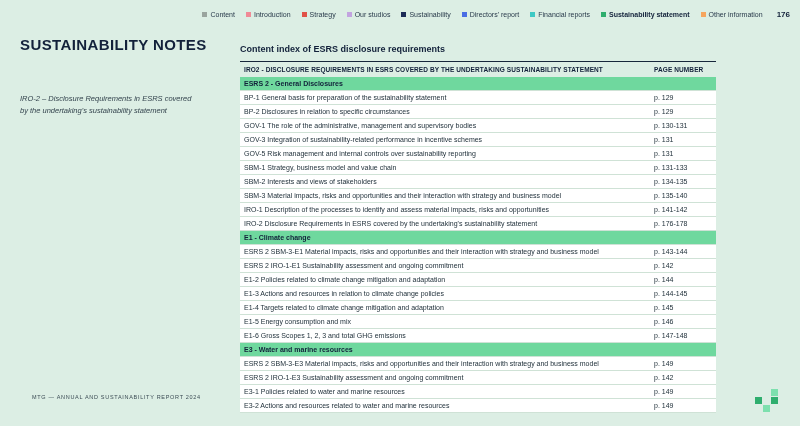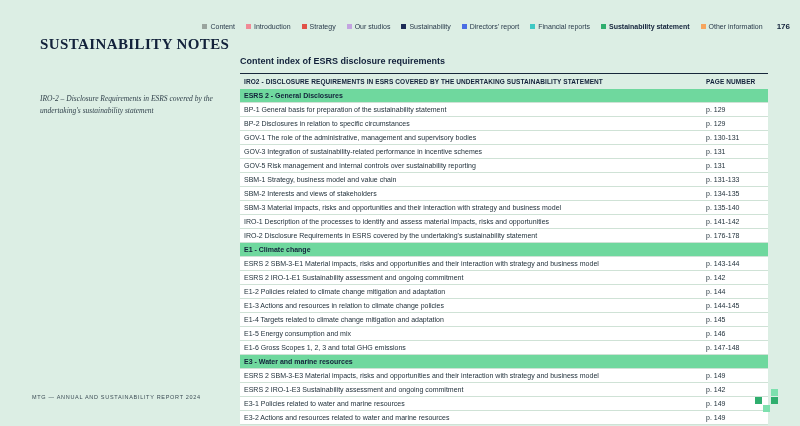--- a/index.html
+++ b/index.html
@@ -7,34 +7,34 @@
   body {
     background:#dceee4;
     font-family:"Liberation Sans", sans-serif;
     color:#1b2a3c;
     position:relative;
     overflow:hidden;
   }
   .page { position:absolute; inset:0; }
 
   
-  .topnav { position:absolute; top:10px; right:10px; display:flex; align-items:center; gap:11px;margin-top:12px; }
+  .topnav { position:absolute; top:10px; right:10px; display:flex; align-items:center; gap:11px; }
   .nav-item { display:flex; align-items:center; gap:3px; font-size:7px; color:#28394a; white-space:nowrap; cursor:pointer; }
   .nav-item.active { font-weight:bold; color:#12213a; }
   .sq { width:5px; height:5px; display:inline-block; flex:0 0 auto; }
   .page-number { font-size:8px; font-weight:bold; color:#12213a; margin-left:3px; }
 
   
-  .left { position:absolute; left:40px; top:36px; width:195px;font-family:Liberation Serif, serif; }
+  .left { position:absolute; left:20px; top:36px; width:195px; }
   .left h1 { font-size:15px; font-weight:bold; letter-spacing:.4px; color:#12213a; }
   .subtitle { margin-top:40px; font-size:7.5px; font-style:italic; line-height:1.55; color:#33434d; width:180px; }
   .report-footer { position:absolute; left:32px; bottom:26px; font-size:5.5px; letter-spacing:.7px; color:#3b4b54; text-transform:uppercase; }
 
   
-  .content { position:absolute; left:240px; top:56px; width:528px; }
+  .content { position:absolute; left:240px; top:44px; width:476px; }
   .content h2 { font-size:9px; font-weight:bold; color:#12213a; margin-bottom:7px; }
   table { width:100%; border-collapse:collapse; border-top:1px solid #17273b; table-layout:fixed; }
   th { text-align:left; font-size:6.5px; font-weight:bold; color:#12213a; padding:4px; text-transform:uppercase; letter-spacing:.1px; }
   th.page-col, td.page-col { width:66px; }
   tr.section-row td {
     background:#6fd89e; font-weight:bold; font-size:7px; color:#12213a;
     padding:3px 4px; border-bottom:1px solid #cfe2d6;
   }
   tr.data-row td {
     background:#ffffff; font-size:7px; color:#22323c;

